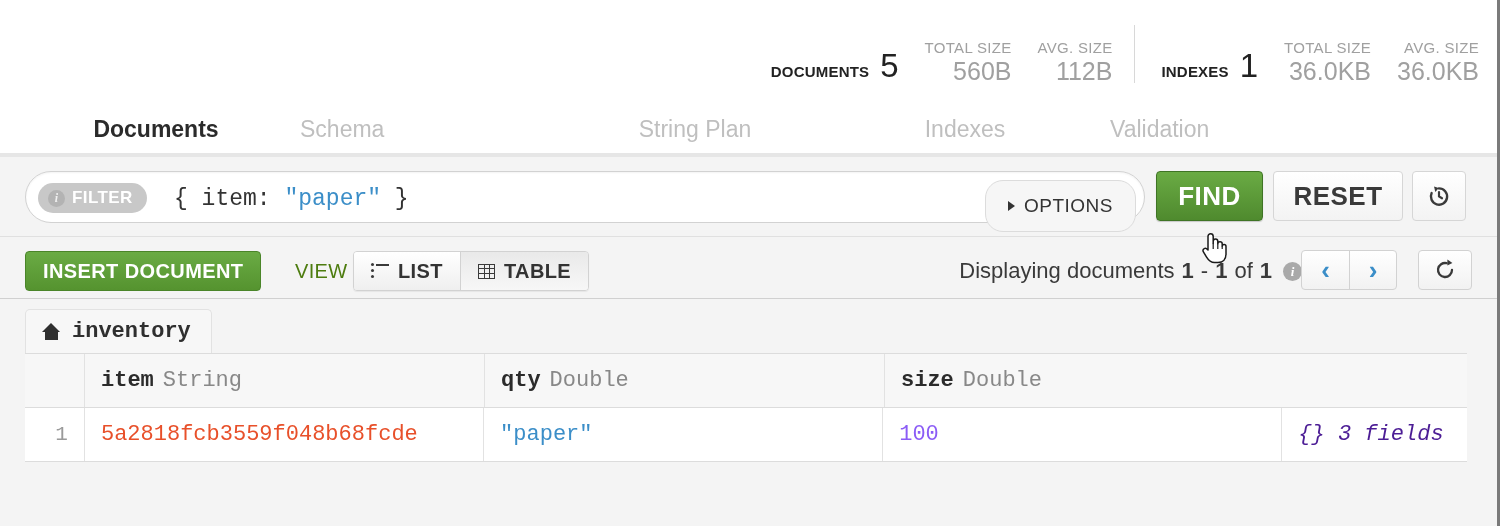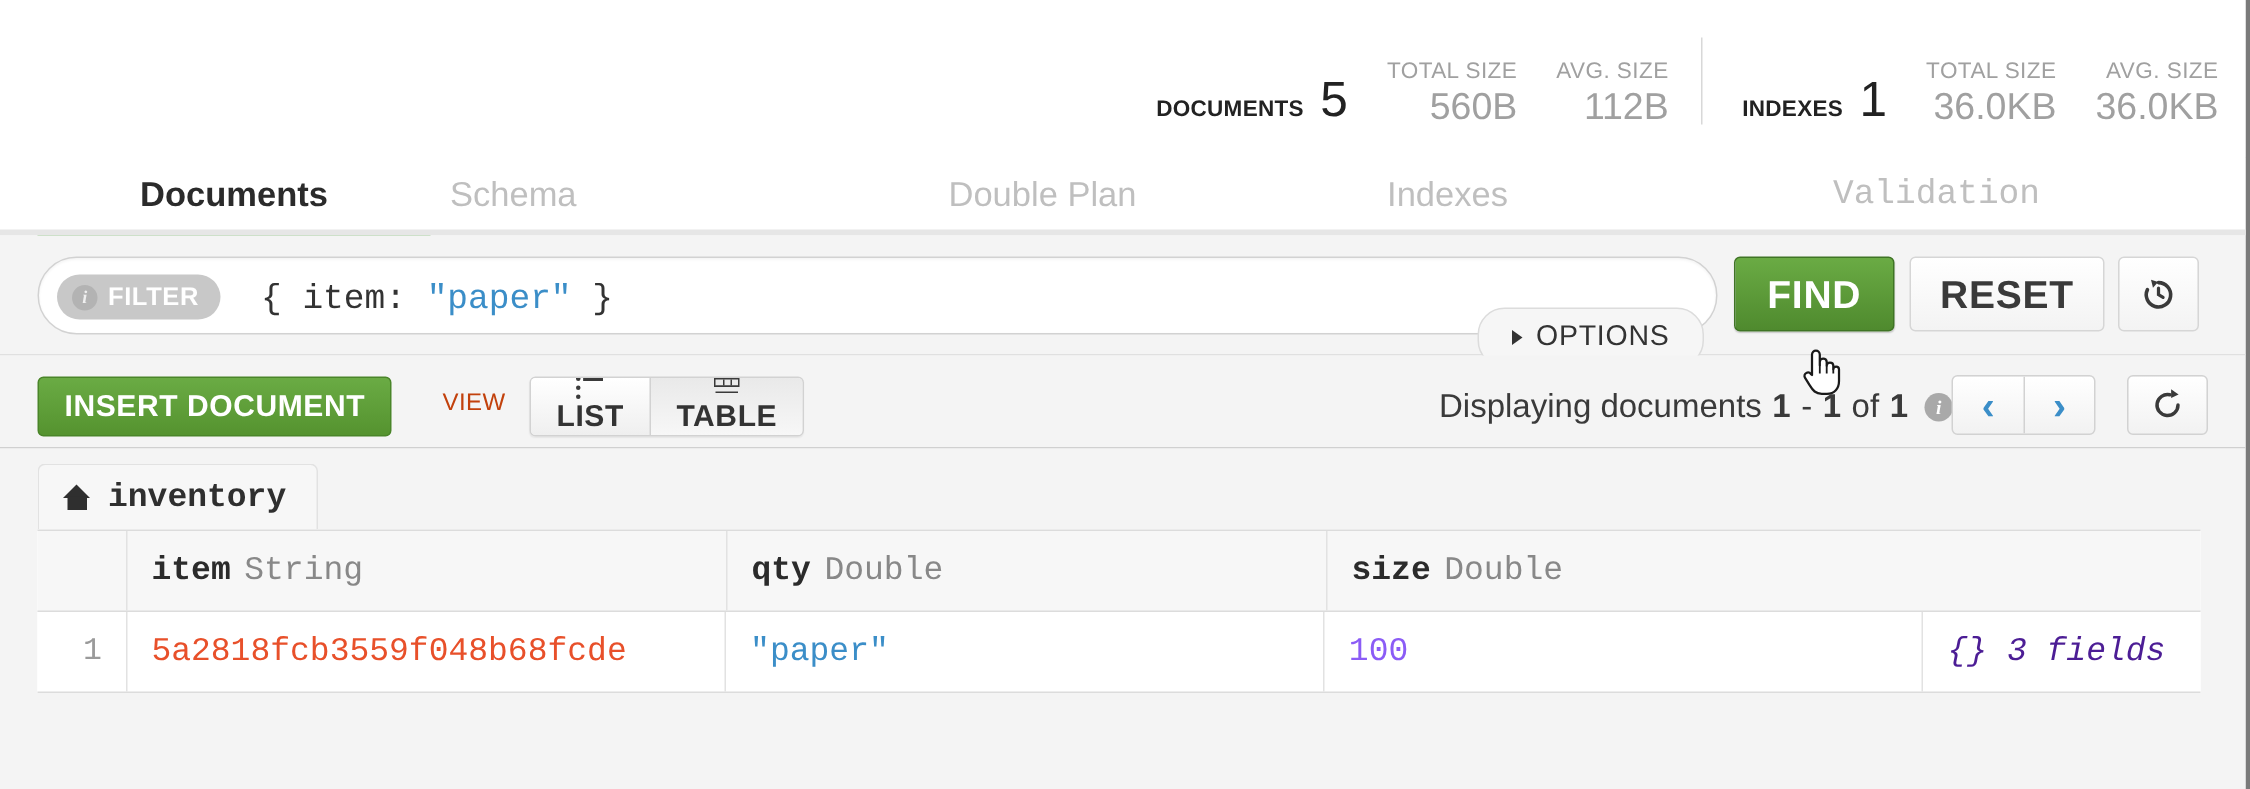--- a/index.html
+++ b/index.html
@@ -166,32 +166,31 @@
     font-size: 23px;
     color: #333333;
     line-height: 28px;
     white-space: pre;
   }
   .query-text .str { color: #3b8ec8; }
 
   .options-btn {
     position: absolute;
     right: 8px; top: 8px;
-    height: 40px;
+    height: 52px;
     padding: 0 22px;
     background: #f6f6f6;
     border: 1px solid #dcdcdc;
     border-radius: 18px;
     display: flex;
     align-items: center;
     gap: 9px;
     font-size: 19px;
     color: #333333;
     letter-spacing: 0.5px;
-    margin-top: 25px;
   }
   .caret-right {
     width: 0; height: 0;
     border-left: 7px solid #333333;
     border-top: 5px solid transparent;
     border-bottom: 5px solid transparent;
   }
 
   .find-btn {
     position: absolute;
@@ -254,22 +253,22 @@
     color: #ffffff;
     font-size: 20px;
     font-weight: bold;
     letter-spacing: 0.4px;
     display: flex;
     align-items: center;
   }
   .view-label {
     position: absolute;
     left: 295px; top: 23px;
-    font-size: 16px;
-    color: #c2410c;
+    font-size: 20px;
+    color: #4d7c0f;
     letter-spacing: 0.3px;
   }
   .viewgroup {
     position: absolute;
     left: 353px; top: 14px;
     display: flex;
     height: 40px;
     border: 1px solid #d2d2d2;
     border-radius: 4px;
     overflow: hidden;
@@ -278,21 +277,20 @@
   .viewbtn {
     display: flex;
     align-items: center;
     gap: 9px;
     padding: 0 17px;
     font-size: 20px;
     font-weight: bold;
     color: #333333;
     letter-spacing: 0.4px;
     background: linear-gradient(to bottom, #ffffff 0%, #efefef 100%);
-    flex-direction: column;
   }
   .viewbtn + .viewbtn { border-left: 1px solid #d2d2d2; }
   .viewbtn.active {
     background: linear-gradient(to bottom, #e9e9e9 0%, #f7f7f7 100%);
   }
   .icon-list { display: inline-block; width: 18px; height: 14px; position: relative; }
   .icon-list i {
     position: absolute; left: 5px; width: 13px; height: 2px; background: #3a3a3a;
   }
   .icon-list i:nth-child(1) { top: 0; }
@@ -519,26 +517,26 @@
 
   <div class="tabs">
     <div class="tab active" style="left:25px;width:262px;text-align:center;">
       <span>Documents</span>
       <div class="tab-underline"></div>
     </div>
     <div class="tab" style="left:300px;width:250px;text-align:left;">
       <span>Schema</span>
     </div>
     <div class="tab" style="left:570px;width:250px;text-align:center;">
-      <span>Double Plan</span>
+      <span>String Plan</span>
     </div>
     <div class="tab" style="left:840px;width:250px;text-align:center;">
       <span>Indexes</span>
     </div>
-    <div class="tab" style="left:1110px;width:250px;text-align:right;font-family:Liberation Mono, monospace;">
+    <div class="tab" style="left:1110px;width:250px;text-align:left;">
       <span>Validation</span>
     </div>
   </div>
 
   <div class="querybar">
     <div class="query-input">
       <div class="filter-pill">
         <span class="info-circle">i</span>
         <span class="txt">FILTER</span>
       </div>

